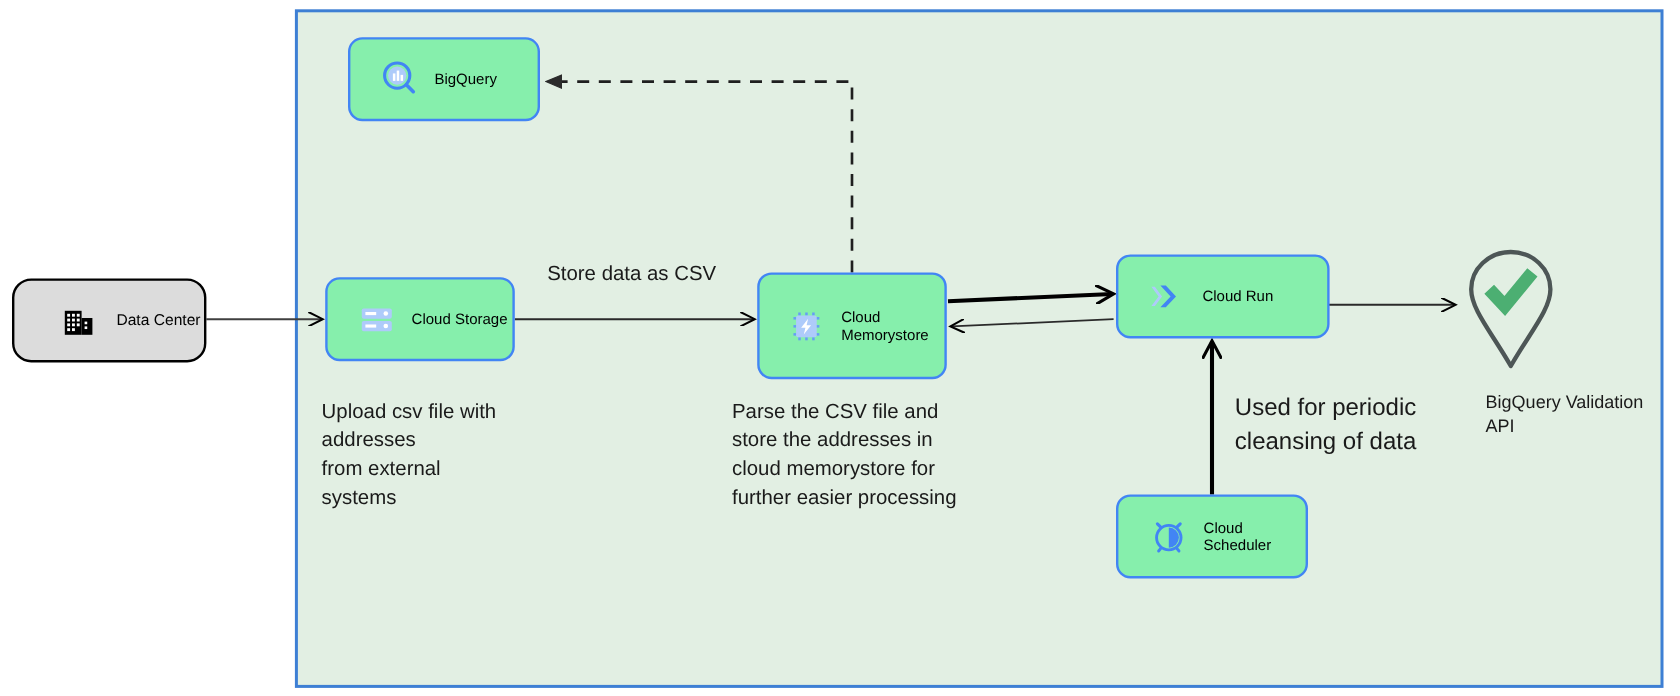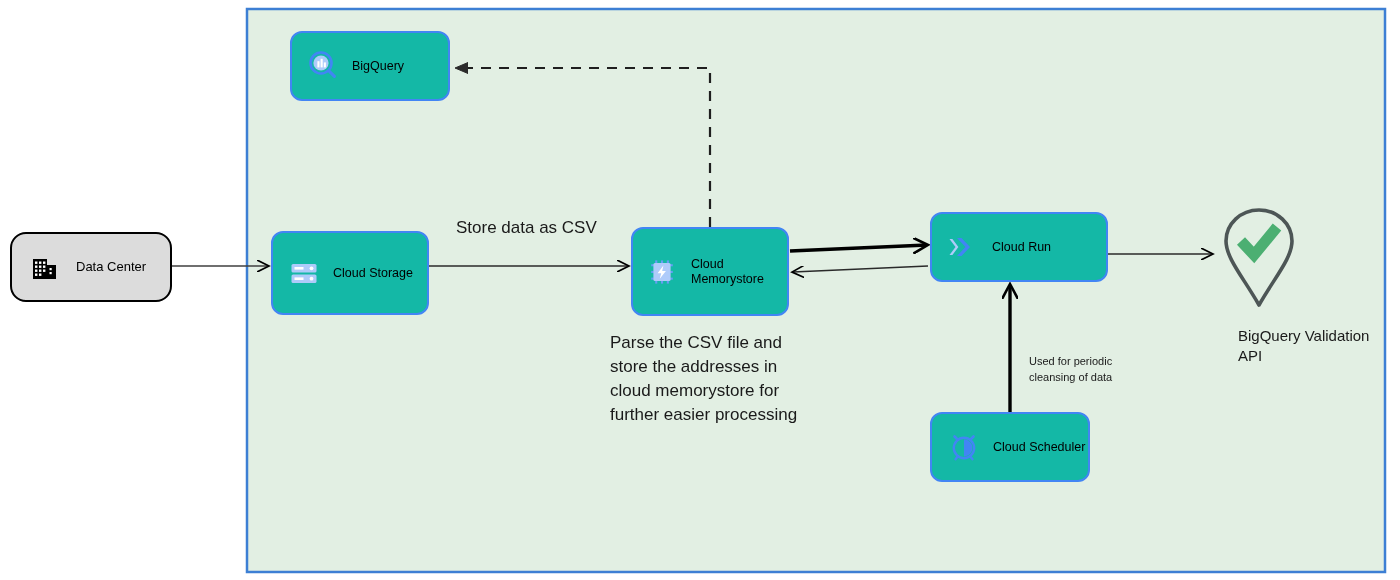--- a/index.html
+++ b/index.html
@@ -22,27 +22,29 @@
     height: 580px;
   }
   .node {
     position: absolute;
     box-sizing: border-box;
     display: flex;
     align-items: center;
     border-radius: 12px;
   }
   .gcp-node {
-    background: #14b8a6;
+    background: #86efac;
     border: 2px solid #4285f4;
+    padding-left: 10px;
   }
   .onprem-node {
     background: #dcdcdc;
     border: 2px solid #000000;
     border-radius: 16px;
+    padding-left: 21px;
   }
   .node-icon {
     flex: 0 0 auto;
     display: flex;
     align-items: center;
     justify-content: center;
   }
   .node-label {
     font-size: 12.5px;
     color: #000000;
@@ -140,21 +142,21 @@
         <circle cx="15" cy="14" r="7.6" fill="#aecbfa"></circle>
         <rect x="11.4" y="12.2" width="2.1" height="6.2" fill="#ffffff"></rect>
         <rect x="14.6" y="9.8" width="2.1" height="8.6" fill="#ffffff"></rect>
         <rect x="17.8" y="13.4" width="2.1" height="5" fill="#ffffff"></rect>
         <line x1="22.6" y1="21.6" x2="28.4" y2="27.4" stroke="#4285f4" stroke-width="3" stroke-linecap="round"></line>
       </svg>
     </span>
     <span class="node-label" style="margin-left:12px;">BigQuery</span>
   </div>
 
-  <div class="node gcp-node" style="left:271px; top:231px; width:158px; height:84px;">
+  <div class="node gcp-node" style="left:271px; top:231px; width:158px; height:70px;">
     <span class="node-icon" style="margin-left:16px; width:30px; height:30px;">
       <svg width="30" height="30" viewBox="0 0 30 30" xmlns="http://www.w3.org/2000/svg">
         <rect x="2.5" y="6" width="25" height="8.6" rx="1.6" fill="#aecbfa"></rect>
         <rect x="2.5" y="16.4" width="25" height="8.6" rx="1.6" fill="#aecbfa"></rect>
         <rect x="5.5" y="9" width="9" height="2.6" fill="#ffffff"></rect>
         <rect x="5.5" y="19.4" width="9" height="2.6" fill="#ffffff"></rect>
         <circle cx="22.5" cy="10.3" r="1.9" fill="#ffffff"></circle>
         <circle cx="22.5" cy="20.7" r="1.9" fill="#ffffff"></circle>
       </svg>
     </span>
@@ -189,21 +191,21 @@
   <div class="node gcp-node" style="left:930px; top:212px; width:178px; height:70px;">
     <span class="node-icon" style="margin-left:14px; width:34px; height:30px;">
       <svg width="34" height="30" viewBox="0 0 34 30" xmlns="http://www.w3.org/2000/svg">
         <path d="M3.5 7 L9.5 15 L3.5 23 L6.4 23 L12.4 15 L6.4 7 Z" fill="#aecbfa"></path>
         <path d="M11 6 L19.5 15 L11 24 L15.5 24 L24 15 L15.5 6 Z" fill="#4285f4"></path>
       </svg>
     </span>
     <span class="node-label" style="margin-left:12px;">Cloud Run</span>
   </div>
 
-  <div class="node gcp-node" style="left:930px; top:412px; width:160px; height:70px;text-align:center;">
+  <div class="node gcp-node" style="left:930px; top:412px; width:160px; height:70px;">
     <span class="node-icon" style="margin-left:16px; width:32px; height:32px;">
       <svg width="32" height="32" viewBox="0 0 32 32" xmlns="http://www.w3.org/2000/svg">
         <line x1="6.5" y1="5.5" x2="9.5" y2="8.5" stroke="#4285f4" stroke-width="2.6" stroke-linecap="round"></line>
         <line x1="25.5" y1="5.5" x2="22.5" y2="8.5" stroke="#4285f4" stroke-width="2.6" stroke-linecap="round"></line>
         <line x1="9.5" y1="25.8" x2="7.5" y2="28.2" stroke="#4285f4" stroke-width="2.4" stroke-linecap="round"></line>
         <line x1="22.5" y1="25.8" x2="24.5" y2="28.2" stroke="#4285f4" stroke-width="2.4" stroke-linecap="round"></line>
         <circle cx="16" cy="17" r="10.2" fill="none" stroke="#4285f4" stroke-width="2.4"></circle>
         <path d="M16 8.6 A8.4 8.4 0 0 1 16 25.4 Z" fill="#4285f4"></path>
         <path d="M16 17 L16 10.2 A6.8 6.8 0 0 0 11.2 21.8 Z" fill="none"></path>
       </svg>
@@ -219,22 +221,26 @@
       </svg>
     </span>
   </div>
 
   <div class="pin-label" style="left:1238px; top:326px; width:150px;">BigQuery Validation
 API</div>
 
 
   <div class="edge-label" style="left:456px; top:218px;">Store data as CSV</div>
 
+  <div class="annotation" style="left:268px; top:331px; width:270px;">Upload csv file with
+addresses
+from external
+systems</div>
 
   <div class="annotation" style="left:610px; top:331px; width:250px;">Parse the CSV file and
 store the addresses in
 cloud  memorystore for
 further easier processing</div>
 
-  <div class="annotation" style="left:1029px; top:354px; width:180px; font-size:11px;">Used for periodic
+  <div class="annotation" style="left:1029px; top:326px; width:180px; font-size:20px;">Used for periodic
 cleansing of data</div>
 
 </div>
 
 </body></html>

